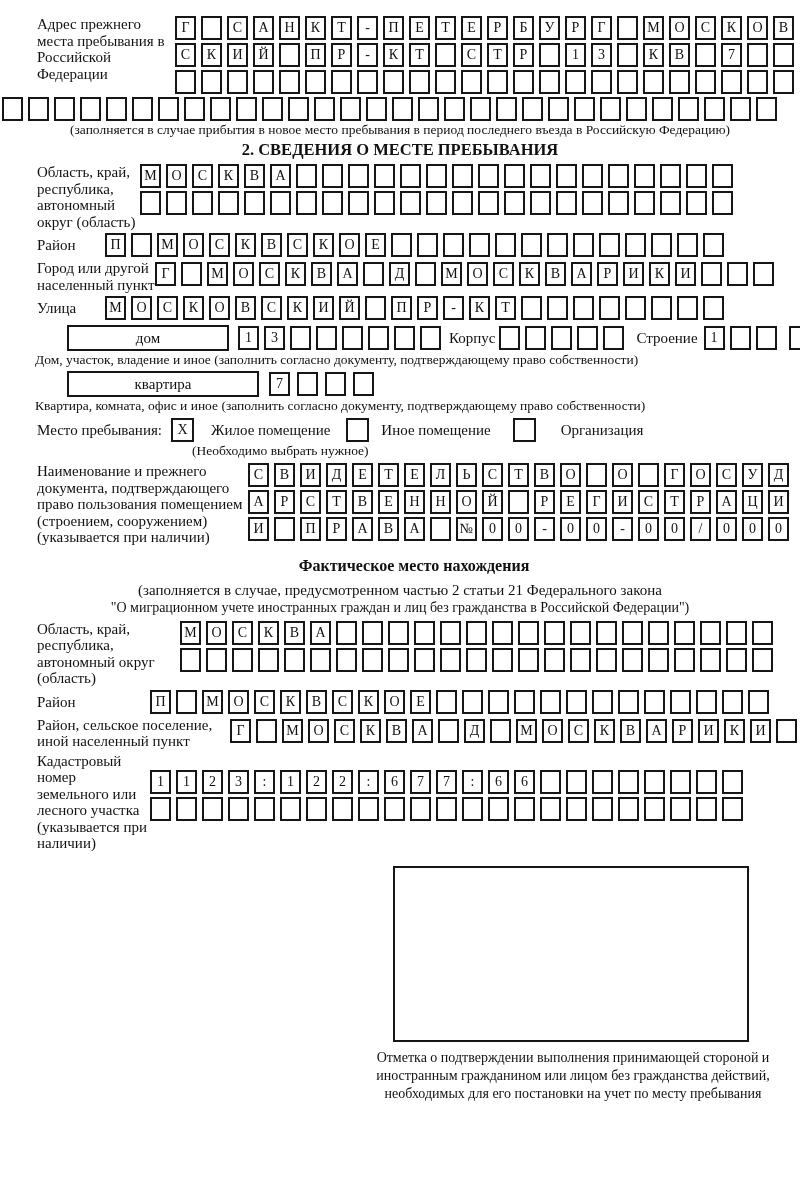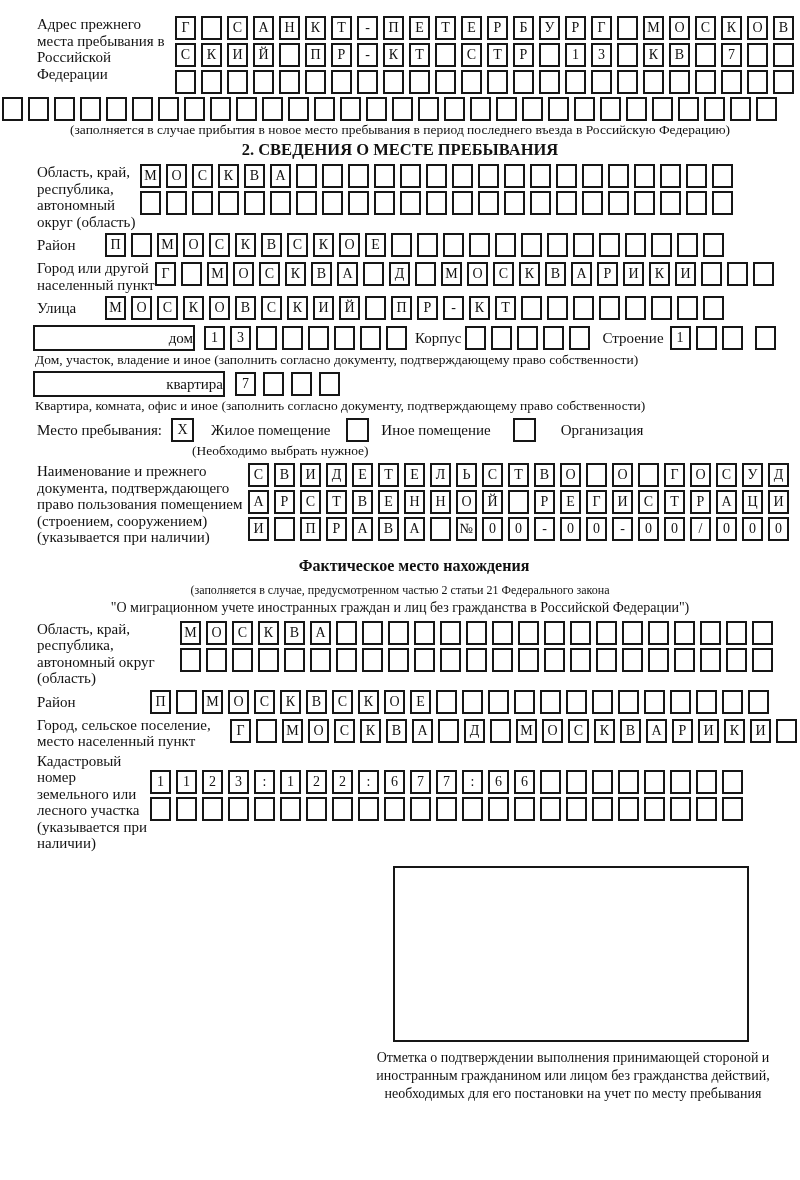--- a/index.html
+++ b/index.html
@@ -9,22 +9,22 @@
   .hdr-note{margin:16px 58px 0 0;text-align:right;font-size:15px;}
   .cells{display:flex;gap:5px;}
   .cellcol{display:flex;flex-direction:column;gap:3px;}
   .cell{flex:0 0 auto;width:17px;height:20px;border:2px solid #161616;
         text-align:center;line-height:20px;font-size:14px;font-weight:normal;}
   .field{display:flex;margin-left:37px;margin-top:3px;align-items:flex-start;}
   .flabel{font-size:15px;line-height:16.5px;flex:0 0 auto;}
   .caption{font-size:13.5px;line-height:17px;}
   .center{text-align:center;}
   .sechdr{text-align:center;font-weight:bold;font-size:16.5px;line-height:20px;margin-top:2px;}
-  .widebox{border:2px solid #161616;height:22px;line-height:22px;text-align:right;
-           font-size:15px;flex:0 0 auto;}
+  .widebox{border:2px solid #161616;height:22px;line-height:22px;text-align:center;
+           font-size:15px;flex:0 0 auto;margin-left:34px;}
   .inline-lbl{line-height:24px;flex:0 0 auto;}
   .chk .cell{width:19px;height:20px;}
 </style>
 </head>
 <body>
 <div class="page">
 
 
   <div class="field" style="margin-top:16px;">
     <div class="flabel" style="width:138px;">Адрес прежнего места пребывания в Российской Федерации</div>
@@ -420,21 +420,21 @@
           <div class="cell">0</div>
           <div class="cell">/</div>
           <div class="cell">0</div>
           <div class="cell">0</div>
           <div class="cell">0</div>
         </div>
     </div>
   </div>
 
   <div class="sechdr" style="margin-top:10px;font-size:16px;padding-left:28px;">Фактическое место нахождения</div>
-  <div class="caption center" style="margin-top:6px;font-size:12px;">(заполняется в случае, предусмотренном частью 2 статьи 21 Федерального закона</div>
+  <div class="caption center" style="margin-top:6px;font-size:15px;">(заполняется в случае, предусмотренном частью 2 статьи 21 Федерального закона</div>
   <div class="caption center" style="font-size:14px;">"О миграционном учете иностранных граждан и лиц без гражданства в Российской Федерации")</div>
 
   <div class="field" style="margin-top:5px;">
     <div class="flabel" style="width:143px;">Область, край, республика, автономный округ (область)</div>
     <div class="cellcol">
       <div class="cells">
           <div class="cell">М</div>
           <div class="cell">О</div>
           <div class="cell">С</div>
           <div class="cell">К</div>
@@ -510,21 +510,21 @@
         <div class="cell"></div>
         <div class="cell"></div>
         <div class="cell"></div>
         <div class="cell"></div>
         <div class="cell"></div>
         <div class="cell"></div>
       </div>
   </div>
 
   <div class="field">
-    <div class="flabel" style="width:193px;">Город, сельское поселение, место населенный пункт</div>
+    <div class="flabel" style="width:193px;">Район, сельское поселение, иной населенный пункт</div>
     <div class="cells" style="margin-top:2px;">
         <div class="cell">Г</div>
         <div class="cell"></div>
         <div class="cell">М</div>
         <div class="cell">О</div>
         <div class="cell">С</div>
         <div class="cell">К</div>
         <div class="cell">В</div>
         <div class="cell">А</div>
         <div class="cell"></div>

